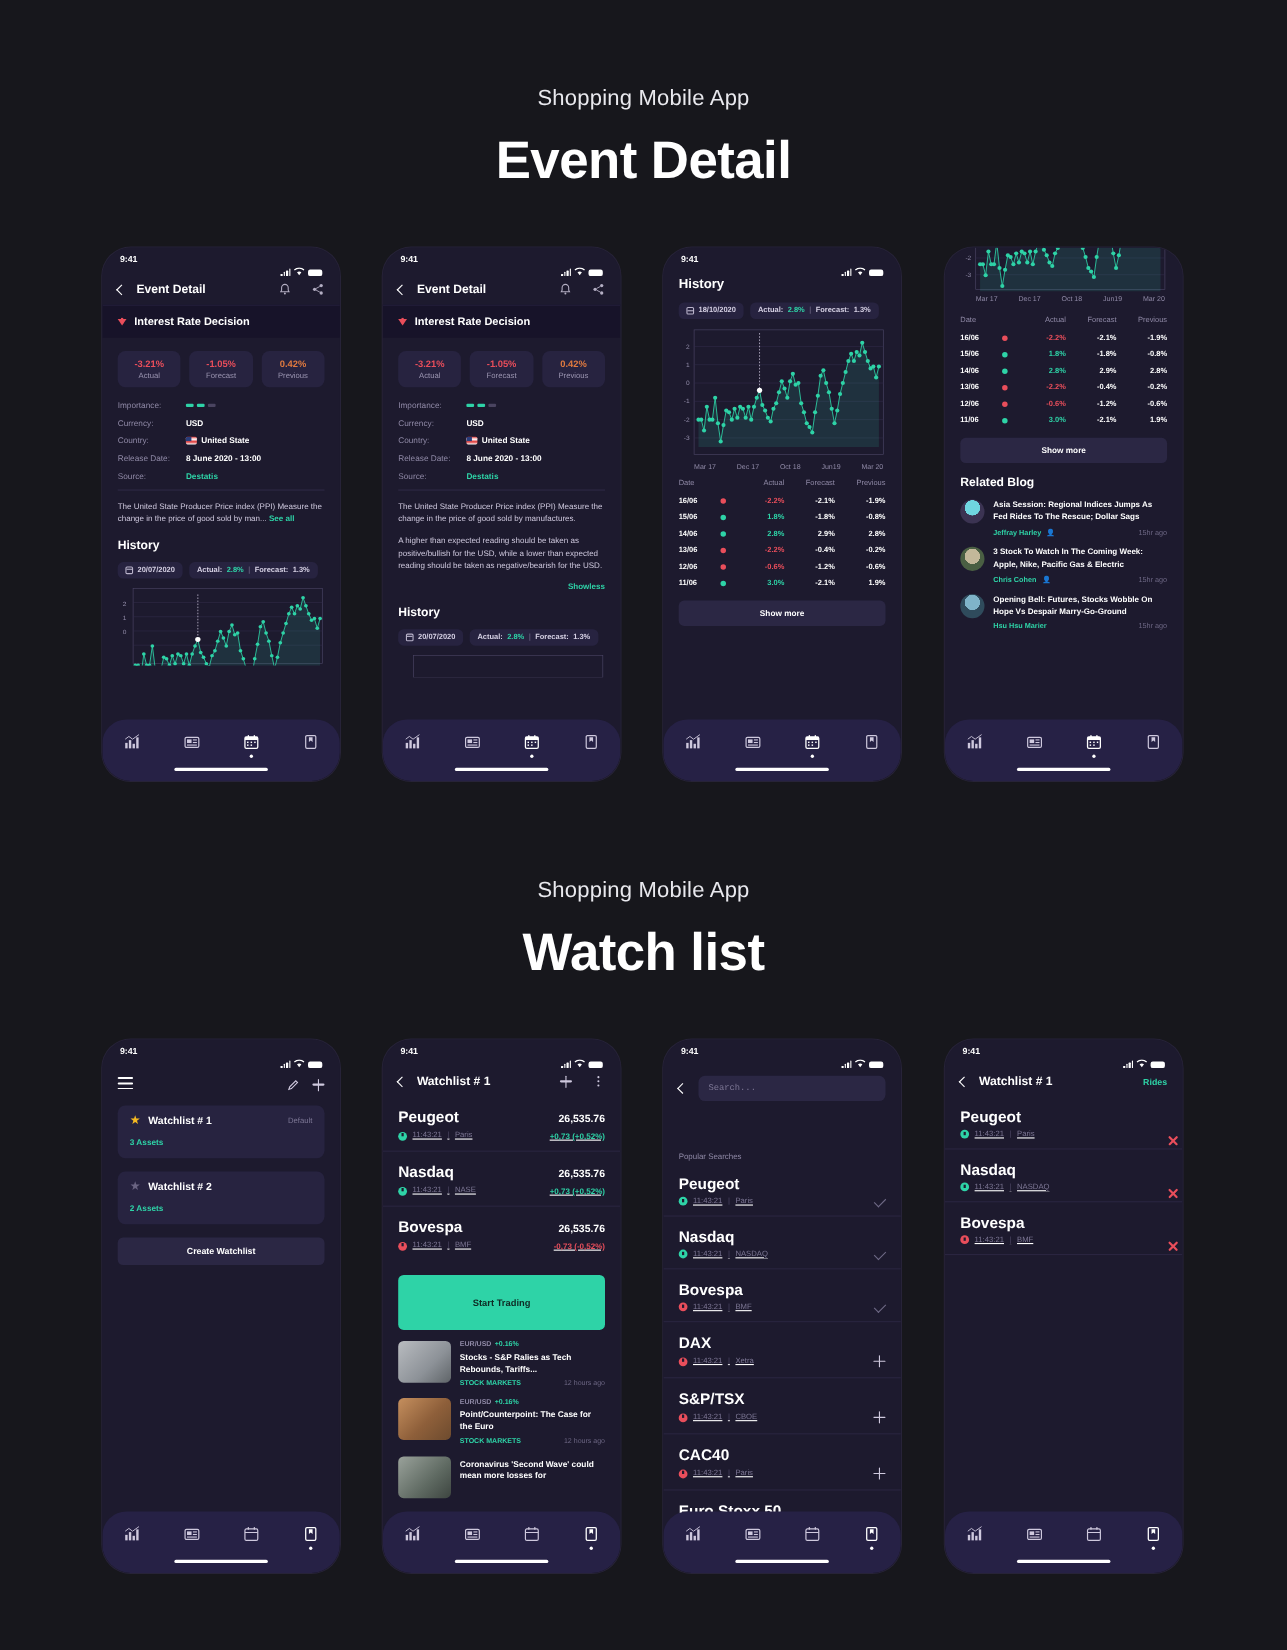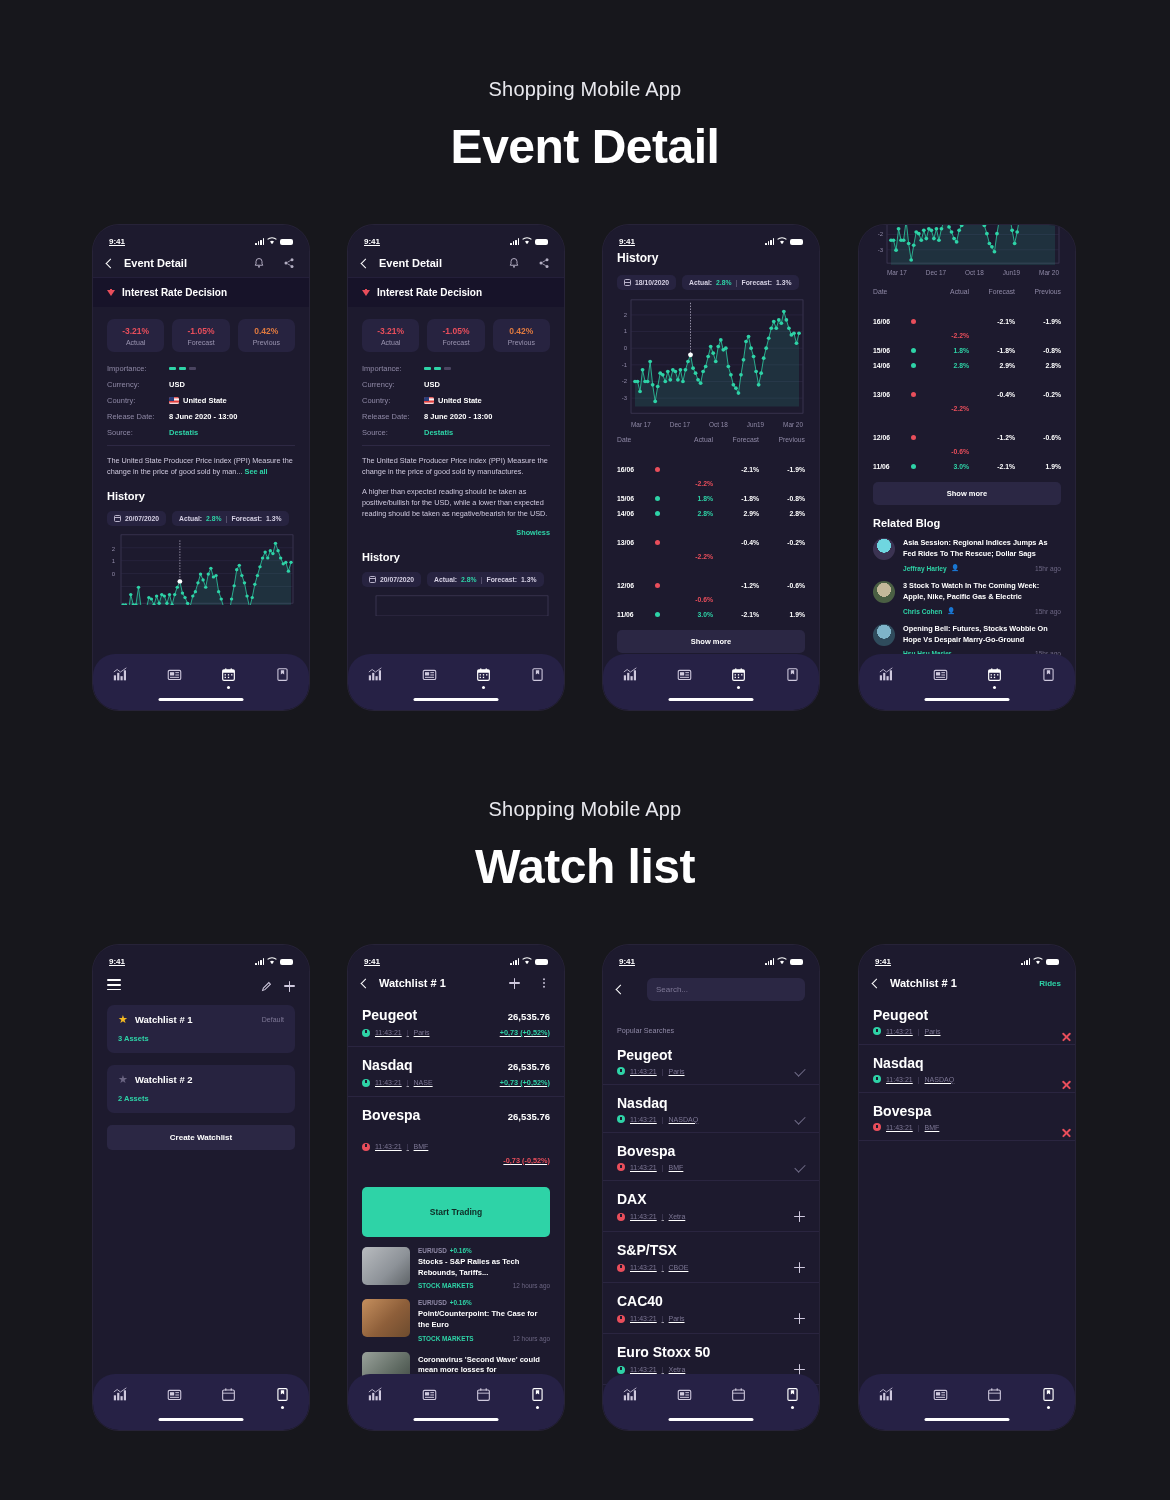--- a/index.html
+++ b/index.html
@@ -19,22 +19,22 @@
     width:216px; height:485px;
     background:#1d1a2e;
     border-radius:26px;
     overflow:hidden;
     box-shadow:0 0 0 1px #272338;
   }
   .screen { position:relative; width:100%; height:100%; background:#1d1a2e; overflow:hidden; }
 
   
   .statusbar {
-    height:26px; display:flex; align-items:center; justify-content:space-between;
-    padding:6px 16px 0 16px; font-size:8px; font-weight:700; color:#fff;text-decoration:underline;
+    height:26px; display:flex; justify-content:space-between;
+    padding:6px 16px 0 16px; font-size:8px; font-weight:700; color:#fff;
   }
   .sb-icons { display:flex; align-items:flex-end; gap:3px; }
   .sig { display:flex; align-items:flex-end; gap:1px; height:7px; }
   .sig i { display:block; width:1.5px; background:#fff; border-radius:.5px; }
   .sig i:nth-child(1){height:2.5px;} .sig i:nth-child(2){height:4px;}
   .sig i:nth-child(3){height:5.5px;} .sig i:nth-child(4){height:7px;}
   .batt { width:13px; height:6.5px; border-radius:2px; background:#fff; }
 
   
   .navbar { display:flex; align-items:center; padding:6px 14px 8px 14px; gap:8px; }
@@ -100,21 +100,21 @@
   .thead, .trow { display:flex; align-items:center; font-size:6.8px; }
   .thead { color:#8f89a6; padding-bottom:5px; }
   .trow { padding:4px 0; }
   .c-date { width:30px; color:#fff; font-weight:700; }
   .c-dot { width:20px; display:flex; justify-content:center; }
   .c-dot i { width:5px;height:5px;border-radius:50%;display:block; }
   .c-act { flex:1; text-align:right; font-weight:700; }
   .c-fc { flex:1; text-align:right; font-weight:700; color:#fff; }
   .c-pv { flex:1; text-align:right; font-weight:700; color:#fff; }
   .thead .c-date,.thead .c-act,.thead .c-fc,.thead .c-pv { color:#8f89a6; font-weight:400; }
-  .up { color:#2ed3a7; } .dn { color:#e94e5b;margin-top:28px; }
+  .up { color:#2ed3a7; } .dn { color:#e94e5b; }
   .bg-up { background:#2ed3a7; } .bg-dn { background:#e94e5b; }
 
   .btn-more { margin:8px 14px 0; background:#2b2744; border-radius:5px; text-align:center; padding:7px 0; font-size:7.5px; font-weight:700; color:#fff; }
 
   
   .blog-item { display:flex; gap:8px; padding:9px 14px 0; }
   .avatar { width:22px;height:22px;border-radius:50%;flex:none; }
   .a1 { background:radial-gradient(circle at 50% 35%, #6fd6e0 0 38%, #3b3352 39%); }
   .a2 { background:radial-gradient(circle at 50% 40%, #c3b89a 0 40%, #4a5f43 41%); }
   .a3 { background:radial-gradient(circle at 50% 35%, #7fb4c9 0 38%, #2f4b5c 39%); }
@@ -171,23 +171,23 @@
   .t2 { background:linear-gradient(135deg,#c58f5e,#8e5f3a 55%,#6d4b2e); }
   .t3 { background:linear-gradient(135deg,#9aa29b,#5f6a62 60%,#3d4540); }
   .n-tag { font-size:6.4px; color:#8f89a6; font-weight:700; }
   .n-tag b { color:#2ed3a7; margin-left:3px; }
   .n-t { font-size:7.6px; font-weight:700; line-height:1.4; margin-top:3px; }
   .n-m { display:flex; align-items:center; margin-top:4px; font-size:6.4px; }
   .n-cat { color:#2ed3a7; font-weight:700; }
   .n-time { margin-left:auto; color:#6c6683; }
 
   
-  .searchrow { display:flex; align-items:center; gap:21px; padding:7px 14px 13px; }
+  .searchrow { display:flex; align-items:center; gap:9px; padding:7px 14px 13px;font-family:Liberation Mono, monospace; }
   .searchbox { flex:1; background:#2b2744; border-radius:6px; padding:7px 9px; font-size:8px; color:#7d7795; }
-  .sec-lbl { padding:12px 14px 2px; font-size:7.2px; color:#8f89a6; }
+  .sec-lbl { padding:12px 14px 2px; font-size:7.2px; color:#8f89a6;margin-top:21px; }
   .check { width:10px;height:6px;border-left:1.5px solid #6f6a86;border-bottom:1.5px solid #6f6a86;transform:rotate(-45deg); }
   .plus { position:relative; width:11px; height:11px; }
   .plus::before,.plus::after { content:""; position:absolute; background:#cfc9de; border-radius:1px; }
   .plus::before { left:0; top:4.7px; width:11px; height:1.6px; }
   .plus::after { top:0; left:4.7px; height:11px; width:1.6px; }
   .xmark { position:relative; width:11px; height:11px; }
   .xmark::before,.xmark::after { content:""; position:absolute; left:0; top:4.7px; width:11px; height:1.8px; background:#e94e5b; border-radius:1px; }
   .xmark::before { transform:rotate(45deg); } .xmark::after { transform:rotate(-45deg); }
   .save { font-size:8px; font-weight:700; color:#2ed3a7; margin-left:auto; }
 </style>

